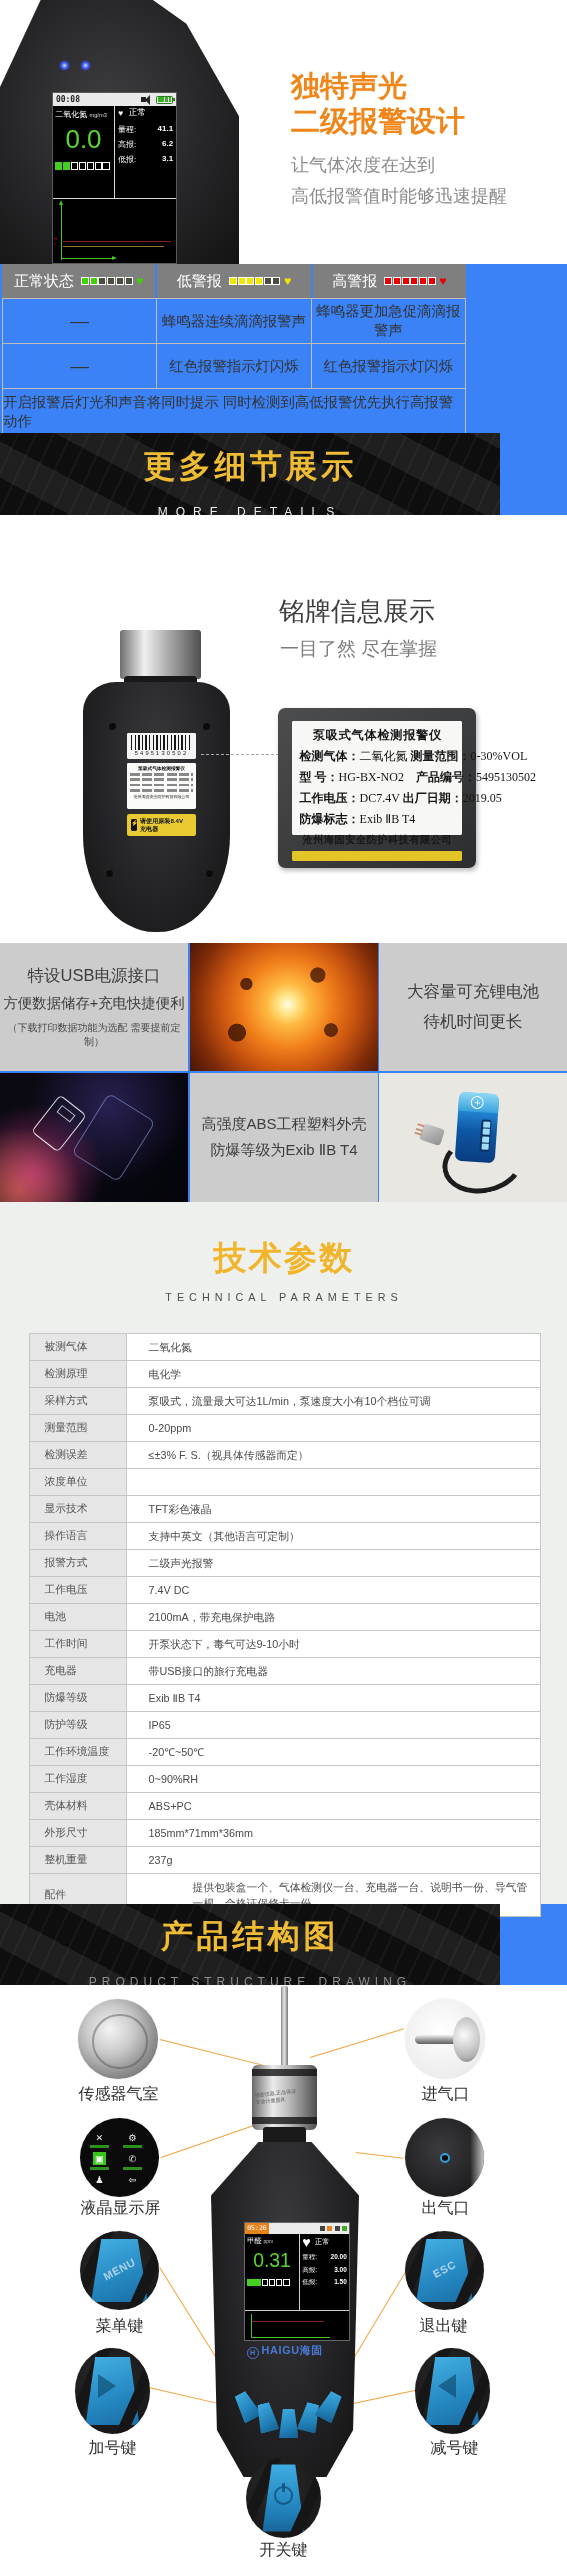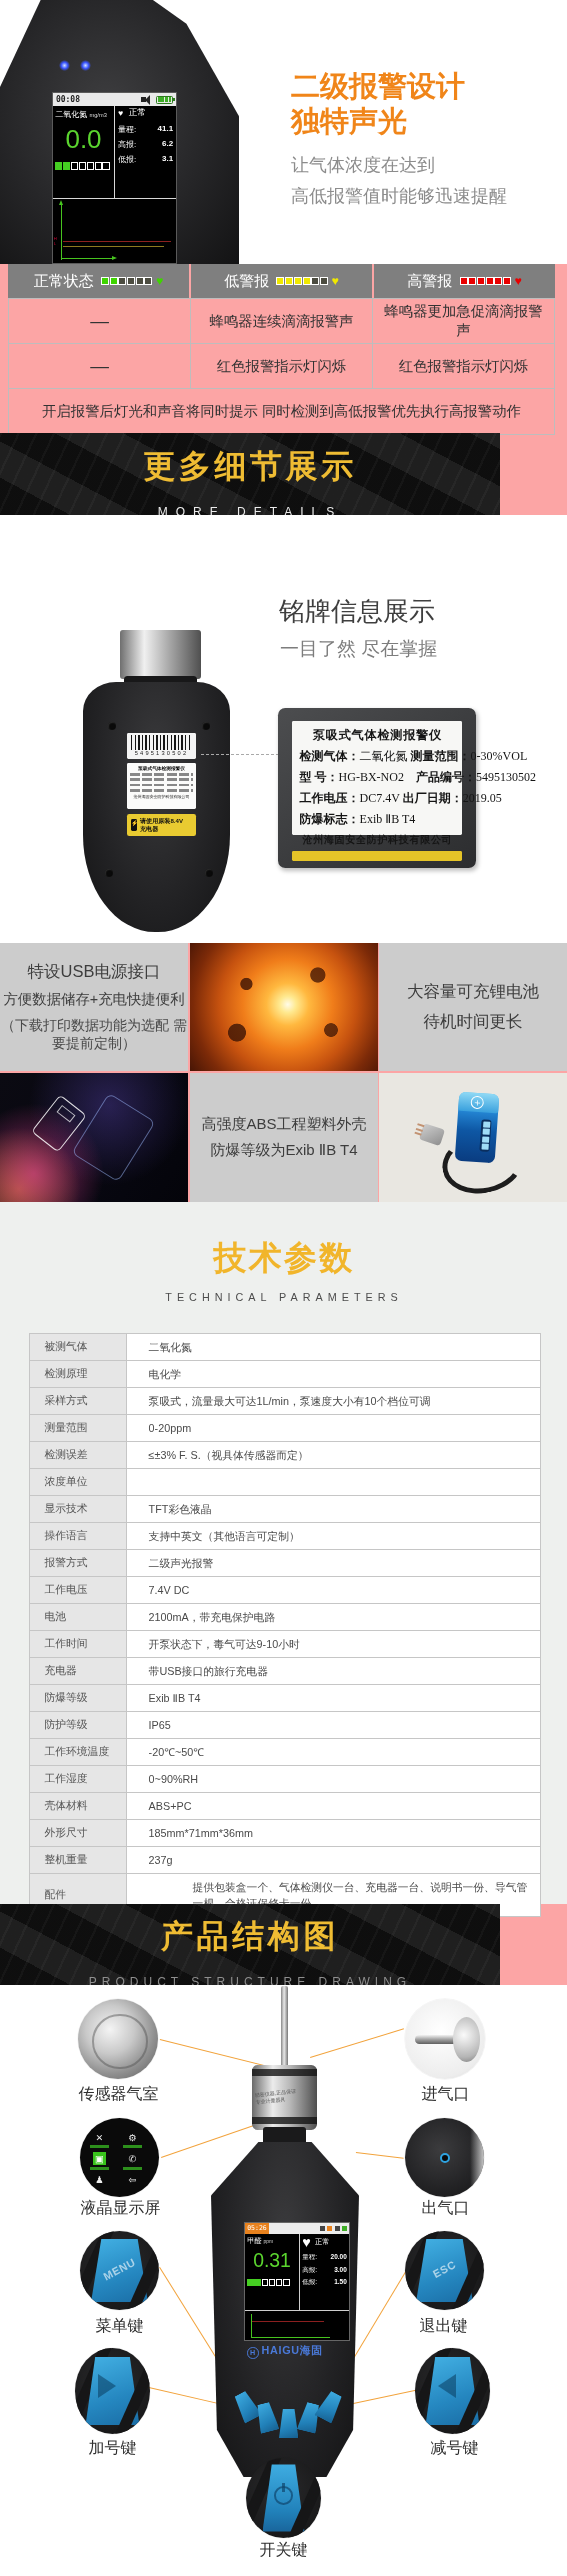--- a/index.html
+++ b/index.html
@@ -1,16 +1,16 @@
 <!DOCTYPE html>
 <html style="font-size:11.5px"><head>
 <meta charset="utf-8">
 <style>
   html,body{margin:0;padding:0;background:#fff;font-family:"Liberation Sans",sans-serif;}
-  #page{position:relative;width:568px;height:2576px;overflow:hidden;background:#fca5a5;}
+  #page{position:relative;width:568px;height:2576px;overflow:hidden;background:#3b82f6;}
 
   
   #sec-hero{position:absolute;left:0;top:0;width:568px;height:264px;background:#fff;}
   #hero-device{position:absolute;left:0;top:0;width:239px;height:264px;}
   .hd-body{position:absolute;left:0;top:0;width:239px;height:264px;
     background:radial-gradient(ellipse at 45% 42%, #3e3e40 0%, #262628 55%, #131314 100%);
     clip-path:polygon(17% 0,64% 0,78% 9%,100% 44%,100% 100%,0 100%,0 33%);}
   .led{position:absolute;width:10.8px;height:10.8px;border-radius:50%;
     background:radial-gradient(circle,#cfe0ff 0%,#3a55ff 40%,rgba(30,50,220,0) 72%);}
   .hd-screen{position:absolute;left:52px;top:92px;width:125px;height:172px;background:#000;border:0.7px solid #5a5a5a;box-sizing:border-box;}
@@ -40,21 +40,21 @@
   .gr-axis-h{position:absolute;left:8px;top:59px;width:52px;height:1.4px;background:#47c41f;}
   .gr-arr-r{position:absolute;left:59px;top:57px;border-left:5px solid #47c41f;border-top:2.9px solid transparent;border-bottom:2.9px solid transparent;}
   .gr-red{position:absolute;left:10px;top:42px;width:108px;height:1.4px;background:#8c2020;}
   .gr-yel{position:absolute;left:10px;top:47px;width:101px;height:1.4px;background:#8c7a20;}
   .gr-hl{position:absolute;left:0.7px;top:37px;color:#c03;font-size:4.3px;line-height:5px;}
   #hero-text{position:absolute;left:291px;top:69px;width:273px;}
   .hero-title{font-size:29px;font-weight:bold;color:#f08519;line-height:1.22;}
   .hero-sub{font-size:18px;color:#8c8c8c;line-height:1.75;margin-top:10px;}
 
   
-  #sec-alarm{position:absolute;left:8px;top:264px;width:547px;height:169px;}
+  #sec-alarm{position:absolute;left:2px;top:264px;width:464px;height:169px;}
   .at-head{display:flex;gap:2.2px;height:34px;}
   .at-hcell{flex:1;background:#7f7f7f;color:#fff;display:flex;align-items:center;justify-content:center;font-size:15px;gap:7.2px;}
   .ledrow{display:flex;gap:0.7px;align-items:center;}
   .ledrow i{width:8px;height:8px;border:0.7px solid #fff;box-sizing:border-box;background:#4c4c40;}
   .ledrow i.g{background:#3fd400;} .ledrow i.y{background:#f0e800;} .ledrow i.r{background:#e80000;}
   .hrt{font-size:12.2px;line-height:1;margin-left:2.9px;}
   .hrt.g{color:#3fd400;} .hrt.y{color:#f0e800;} .hrt.r{color:#e80000;}
   .at-grid{border-top:0.7px solid #bdbdbd;}
   .at-r{display:flex;height:45px;}
   .at-c{flex:1;border-right:0.7px solid #bdbdbd;border-bottom:0.7px solid #bdbdbd;display:flex;align-items:center;justify-content:center;font-size:14.4px;color:#333;text-align:center;padding:0 4.3px;box-sizing:border-box;}
@@ -107,21 +107,21 @@
   .plate-row b{font-weight:bold;}
   .plate-company{font-size:10px;font-weight:bold;text-align:center;margin-top:5.7px;letter-spacing:0.7px;}
   .plate-strip{position:absolute;left:14.4px;bottom:7.2px;width:170px;height:10px;background:#e5c428;border-radius:1.4px;}
 
   
   #sec-grid{position:absolute;left:0;top:943px;width:568px;height:259px;}
   .fg-cell{position:absolute;box-sizing:border-box;}
   .fg-text{background:#cccccc;display:flex;flex-direction:column;align-items:center;justify-content:center;color:#3d3d3d;text-align:center;}
   .fg-l1{font-size:16.5px;}
   .fg-l2{font-size:14.4px;margin-top:7.2px;}
-  .fg-l3{font-size:14px;margin-top:8.6px;color:#4a4a4a;}
+  .fg-l3{font-size:10px;margin-top:8.6px;color:#4a4a4a;}
   .fg-explosion{background:
     radial-gradient(circle at 30% 32%, rgba(70,25,5,0.85) 0 5.7px, transparent 6.5px),
     radial-gradient(circle at 68% 25%, rgba(70,25,5,0.8) 0 7.2px, transparent 8px),
     radial-gradient(circle at 25% 70%, rgba(60,20,5,0.8) 0 8.6px, transparent 9.3px),
     radial-gradient(circle at 75% 68%, rgba(60,20,5,0.75) 0 6.5px, transparent 7.2px),
     radial-gradient(circle at 52% 48%, #fffbe8 0%, #ffe98f 7%, #ffb83f 18%, #f07d1a 38%, #c6520f 58%, #7c2a08 80%, #471505 100%);}
   .fg-usb{background:
     radial-gradient(circle at 18% 78%, rgba(255,70,170,0.55), transparent 38%),
     radial-gradient(circle at 10% 90%, rgba(255,150,40,0.55), transparent 30%),
     radial-gradient(circle at 58% 25%, rgba(90,70,180,0.4), transparent 55%),
@@ -271,22 +271,22 @@
           <div class="gr-hl">H<br>L</div>
           <div class="gr-red"></div>
             <div class="gr-yel"></div>
           <div class="gr-axis-h"></div>
             <div class="gr-arr-r"></div>
         </div>
       </div>
     </div>
     <div id="hero-text">
       <div class="hero-title">
+        <div>独特声光</div>
         <div>二级报警设计</div>
-        <div>独特声光</div>
       </div>
       <div class="hero-sub">
         <div>让气体浓度在达到</div>
         <div>高低报警值时能够迅速提醒</div>
       </div>
     </div>
   </div>
 
   <div id="sec-alarm">
     <div class="at-head">

